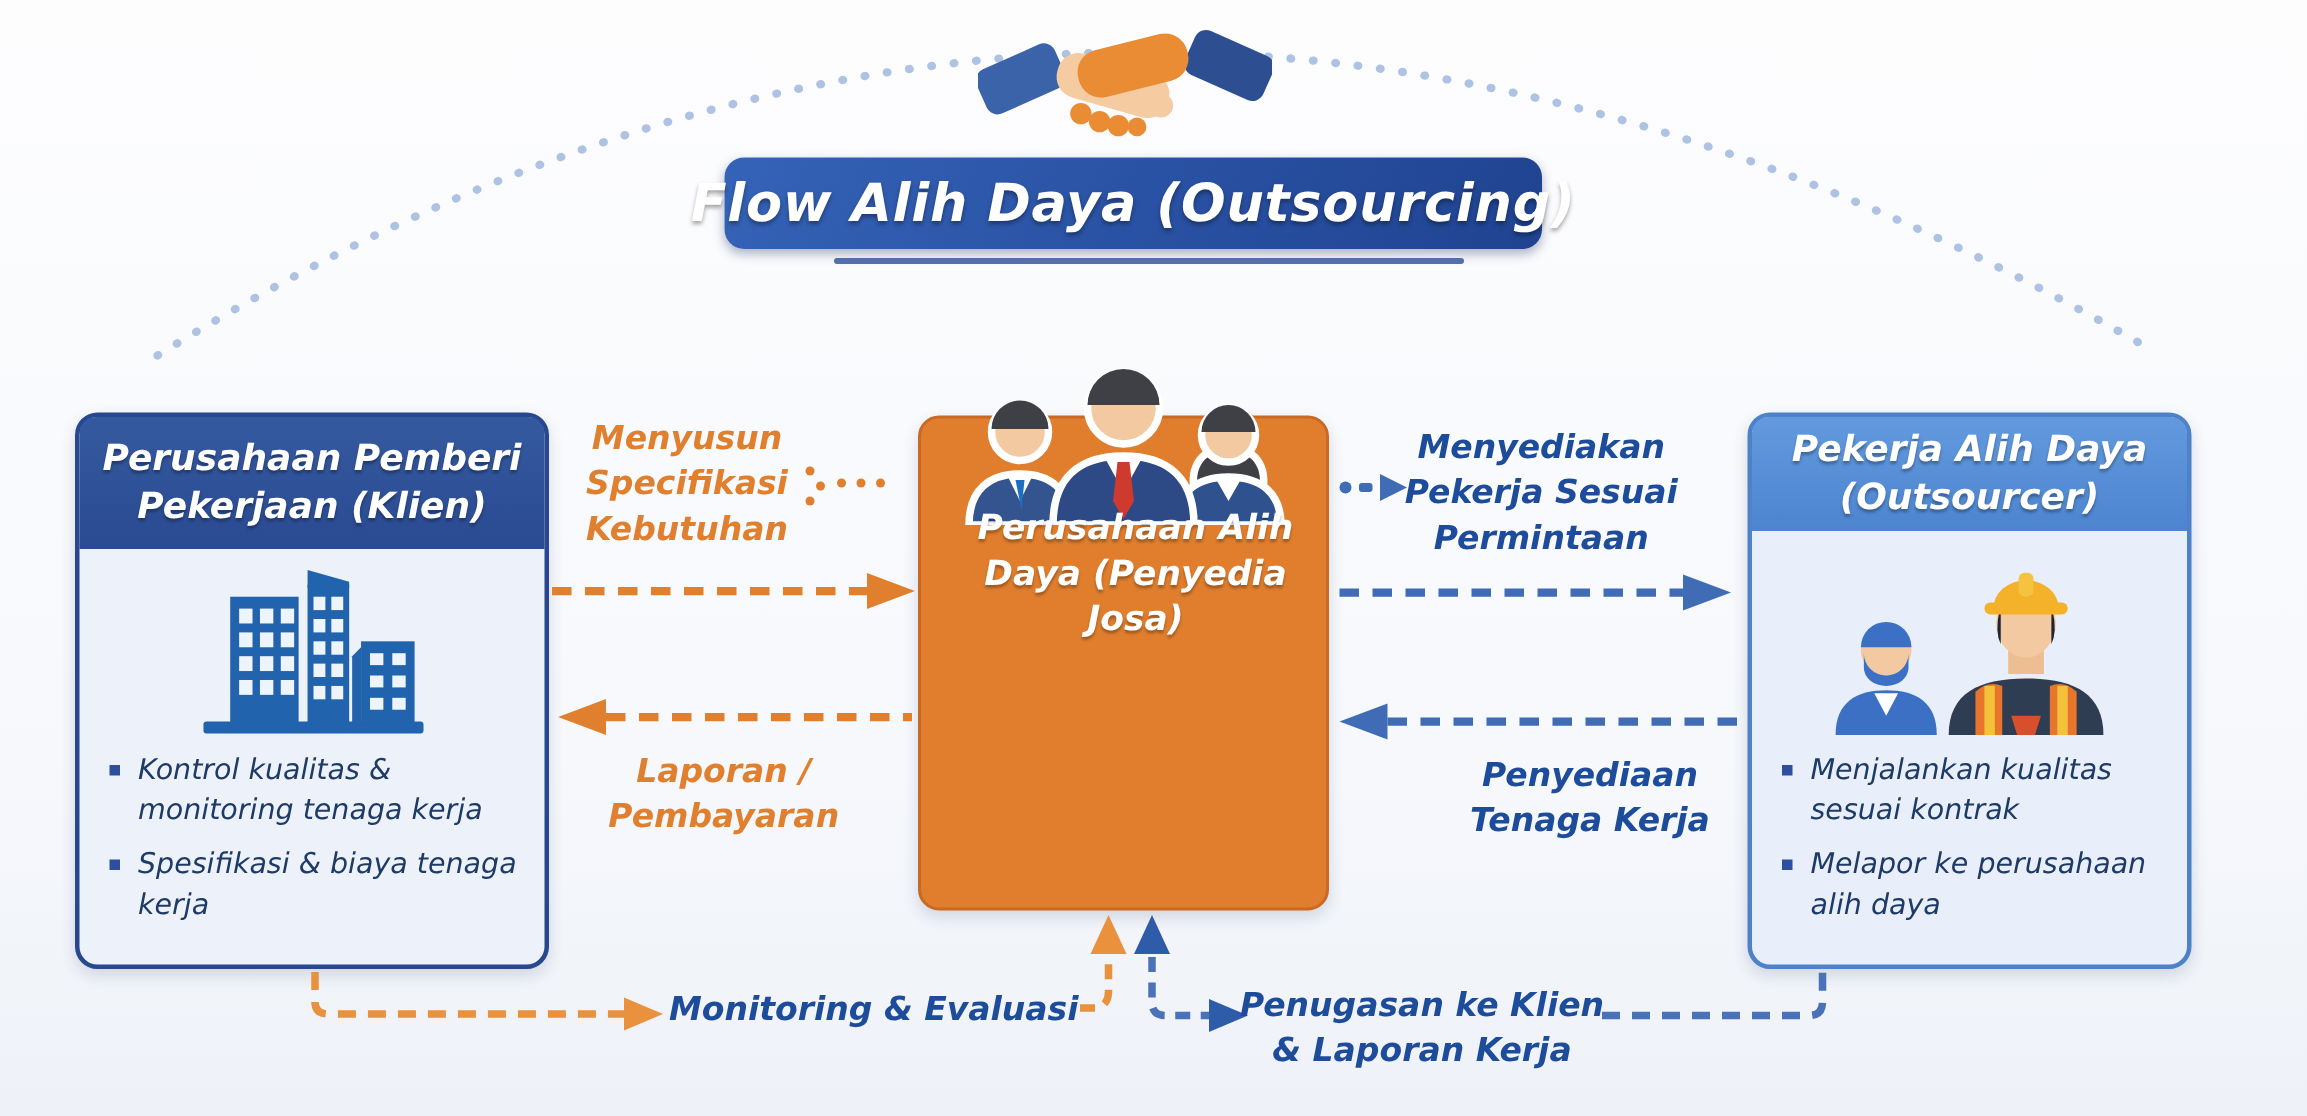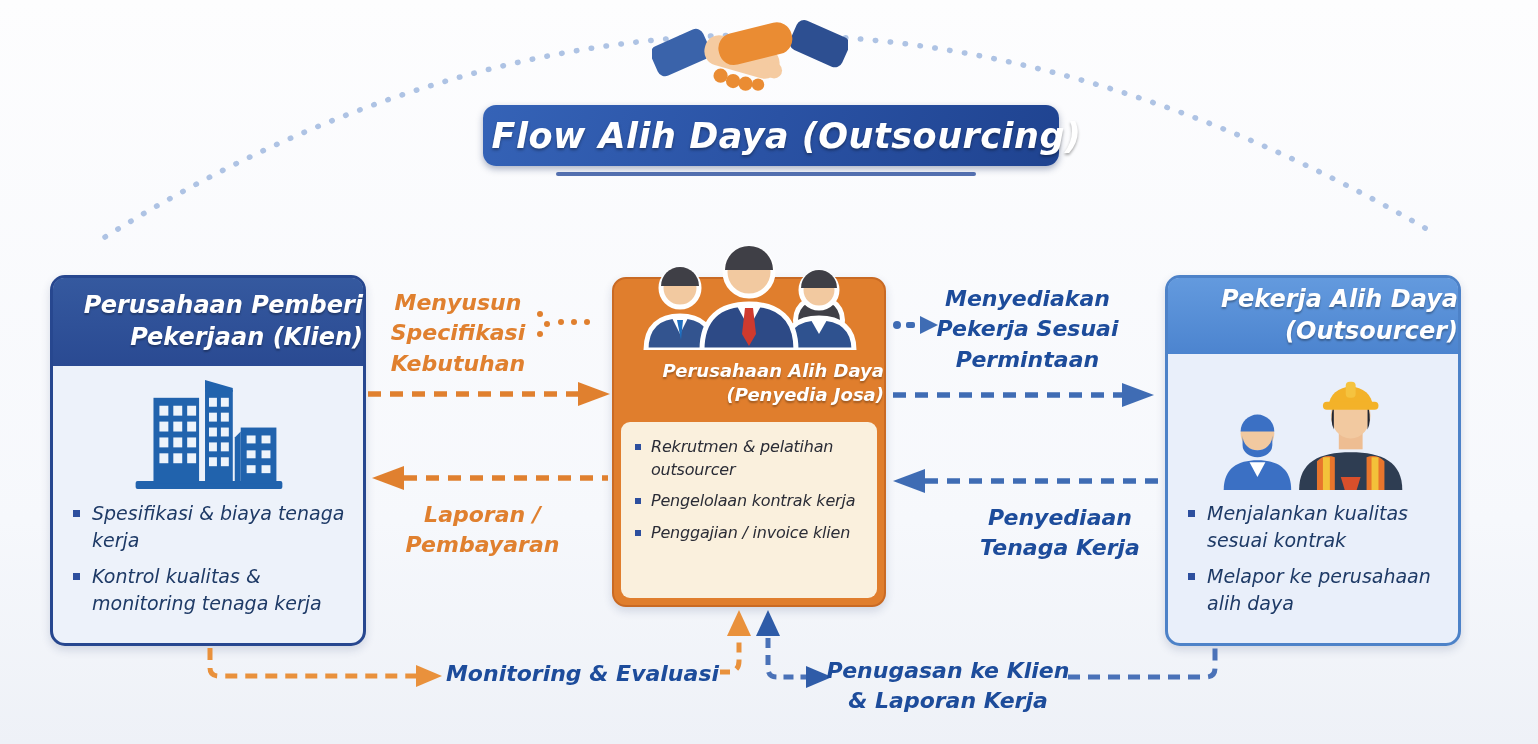--- a/index.html
+++ b/index.html
@@ -10,40 +10,40 @@
   
   .overlay{position:absolute;inset:0;z-index:5;pointer-events:none;}
 
   
   .handshake{position:absolute;left:652px;top:0px;width:196px;height:98px;z-index:6;}
 
   
   .title-banner{position:absolute;left:483px;top:105px;width:545px;height:61px;z-index:4;
     background:linear-gradient(115deg,#3563b7 0%,#2a52a4 50%,#1f4390 100%);
     border-radius:13px;display:flex;align-items:center;justify-content:center;
-    box-shadow:0 3px 7px rgba(20,40,90,.35);padding-left:31px;}
+    box-shadow:0 3px 7px rgba(20,40,90,.35);}
   .title-banner span{color:#fff;font-size:35px;font-weight:700;font-style:italic;
     text-shadow:0 2px 3px rgba(0,0,0,.35);letter-spacing:.5px;white-space:nowrap;}
   .title-underline{position:absolute;left:556px;top:172px;width:420px;height:4px;z-index:4;
     background:#2b4d9c;border-radius:2px;opacity:.8;}
 
   
   .fbox{position:absolute;border-radius:15px;z-index:3;box-shadow:0 4px 10px rgba(30,50,100,.16);}
-  .fbox .hdr{display:flex;align-items:center;justify-content:center;text-align:right;
+  .fbox .hdr{display:flex;align-items:center;justify-content:center;text-align:center;
     color:#fff;font-weight:700;font-style:italic;line-height:1.32;
     text-shadow:0 2px 2px rgba(0,0,0,.3);border-radius:11px 11px 0 0;}
 
   .client-box{left:50px;top:275px;width:310px;height:365px;background:#edf2fa;border:3px solid #27478f;}
   .client-box .hdr{height:88px;background:linear-gradient(180deg,#35599f,#2a4a92);font-size:24px;}
 
   .worker-box{left:1165px;top:275px;width:290px;height:365px;background:#e9effa;border:3px solid #4d82c8;}
   .worker-box .hdr{height:76px;background:linear-gradient(180deg,#639ade,#4c84cf);font-size:24px;}
 
   .provider-box{left:612px;top:277px;width:270px;height:326px;background:#e07e2d;border:2px solid #c96a24;border-radius:14px;}
-  .provider-box .hdr{position:absolute;left:16px;right:0;top:68px;height:72px;font-size:18px;background:none;}
+  .provider-box .hdr{position:absolute;left:16px;right:0;top:68px;height:72px;font-size:23px;background:none;}
   .provider-body{position:absolute;left:7px;right:7px;bottom:7px;height:176px;background:#faf0dd;
     border-radius:9px;}
 
   .people-svg{position:absolute;left:50%;top:-49px;transform:translateX(-50%);width:238px;height:120px;}
   .icon-wrap{display:flex;justify-content:center;}
   .bldg-svg{width:178px;height:114px;margin-top:10px;}
   .workers-svg{width:205px;height:124px;margin-top:12px;}
 
   
   ul.bullets{list-style:none;margin:10px 0 0;padding:0 10px 0 20px;}
@@ -53,21 +53,21 @@
   ul.bullets li::before{content:"";position:absolute;left:0;top:10px;width:7px;height:7px;background:#2d4f9e;}
   .provider-body ul.bullets{margin-top:14px;padding:0 6px 0 14px;}
   .provider-body ul.bullets li{font-size:16px;color:#2a2c36;letter-spacing:-.2px;padding-left:16px;}
   .provider-body ul.bullets li::before{top:8px;width:6px;height:6px;}
 
   
   .alabel{position:absolute;z-index:6;text-align:center;font-weight:700;font-style:italic;
     font-size:22px;line-height:1.38;}
   .orange{color:#e0802f;}
   .blue{color:#1d4c9b;}
-  .lbl-menyusun{left:378px;top:288px;width:160px;}
+  .lbl-menyusun{left:378px;top:278px;width:160px;}
   .lbl-menyediakan{left:930px;top:284px;width:195px;}
   .lbl-tagihan{left:395px;top:500px;width:175px;}
   .lbl-penyediaan{left:960px;top:503px;width:200px;}
   .lbl-monitoring{left:445px;top:659px;width:275px;white-space:nowrap;}
   .lbl-penugasan{left:823px;top:656px;width:250px;}
 </style>
 </head>
 <body>
 
 <div class="canvas">
@@ -179,22 +179,22 @@
           <rect x="124" y="60" width="9" height="8"></rect>
             <rect x="139" y="60" width="9" height="8"></rect>
           <rect x="124" y="75" width="9" height="8"></rect>
             <rect x="139" y="75" width="9" height="8"></rect>
           <rect x="124" y="90" width="9" height="8"></rect>
             <rect x="139" y="90" width="9" height="8"></rect>
         </g>
       </svg>
     </div>
     <ul class="bullets">
+      <li><span>Kontrol kualitas &amp; monitoring tenaga kerja</span></li>
       <li><span>Spesifikasi &amp; biaya tenaga kerja</span></li>
-      <li><span>Kontrol kualitas &amp; monitoring tenaga kerja</span></li>
     </ul>
   </div>
 
   <div class="fbox provider-box">
     <svg class="people-svg" viewBox="0 0 230 120">
 
       <g stroke="#fff" stroke-width="5">
         <path d="M12,120 C12,96 26,86 46,86 C66,86 80,96 80,120 Z" fill="#33548f"></path>
         <circle cx="46" cy="58" r="19" fill="#f2c9a0"></circle>
       </g>
@@ -212,27 +212,20 @@
 
       <g stroke="#fff" stroke-width="5">
         <path d="M68,120 C68,88 86,74 115,74 C144,74 162,88 162,120 Z" fill="#2d4a86"></path>
         <circle cx="115" cy="42" r="24" fill="#f2c9a0"></circle>
       </g>
       <path d="M91,40 a24,24 0 0 1 48,0 z" fill="#3f3f46"></path>
       <polygon points="103,76 127,76 115,98" fill="#fff"></polygon>
       <polygon points="111,78 119,78 122,104 115,116 108,104" fill="#cf3a2e"></polygon>
     </svg>
     <div class="hdr">Perusahaan Alih Daya (Penyedia Josa)</div>
-    <div class="provider-body">
-      <ul class="bullets">
-        <li><span>Rekrutmen &amp; pelatihan outsourcer</span></li>
-        <li><span>Pengelolaan kontrak kerja</span></li>
-        <li><span>Penggajian / invoice klien</span></li>
-      </ul>
-    </div>
   </div>
 
   <div class="fbox worker-box">
     <div class="hdr">Pekerja Alih Daya (Outsourcer)</div>
     <div class="icon-wrap">
       <svg class="workers-svg" viewBox="0 0 205 125">
 
         <path d="M12,125 C12,103 26,95 46,95 C66,95 80,103 80,125 Z" fill="#3b70c4"></path>
         <circle cx="46" cy="68" r="17" fill="#f2c9a0"></circle>
         <path d="M29,66 a17,17 0 0 1 34,0 z" fill="#3b70c4"></path>

